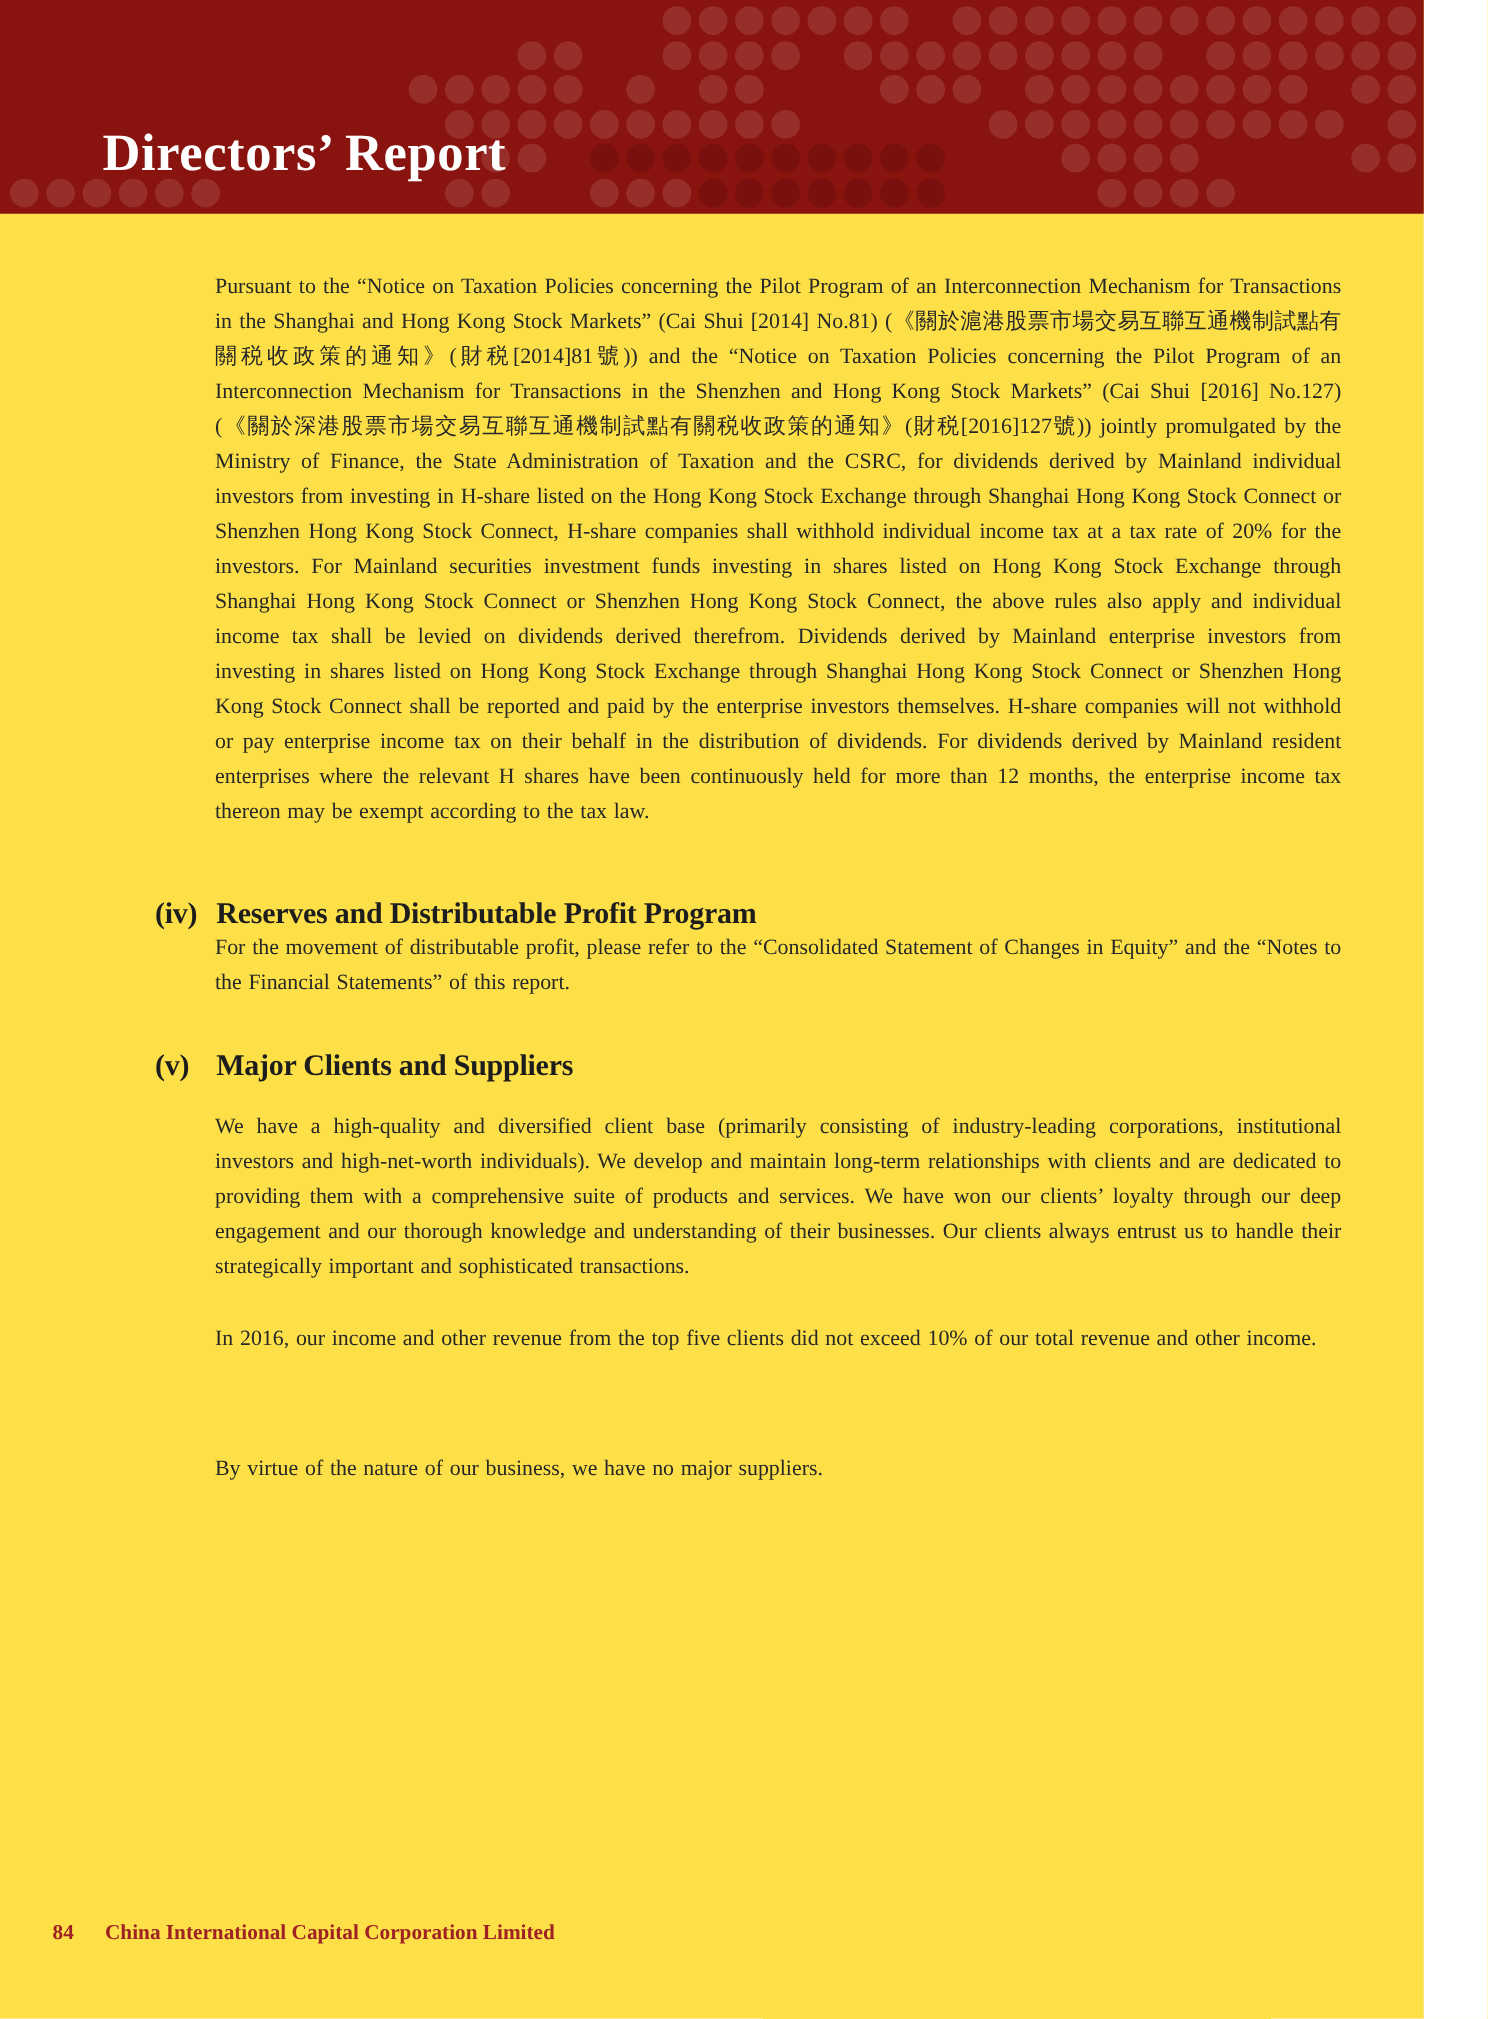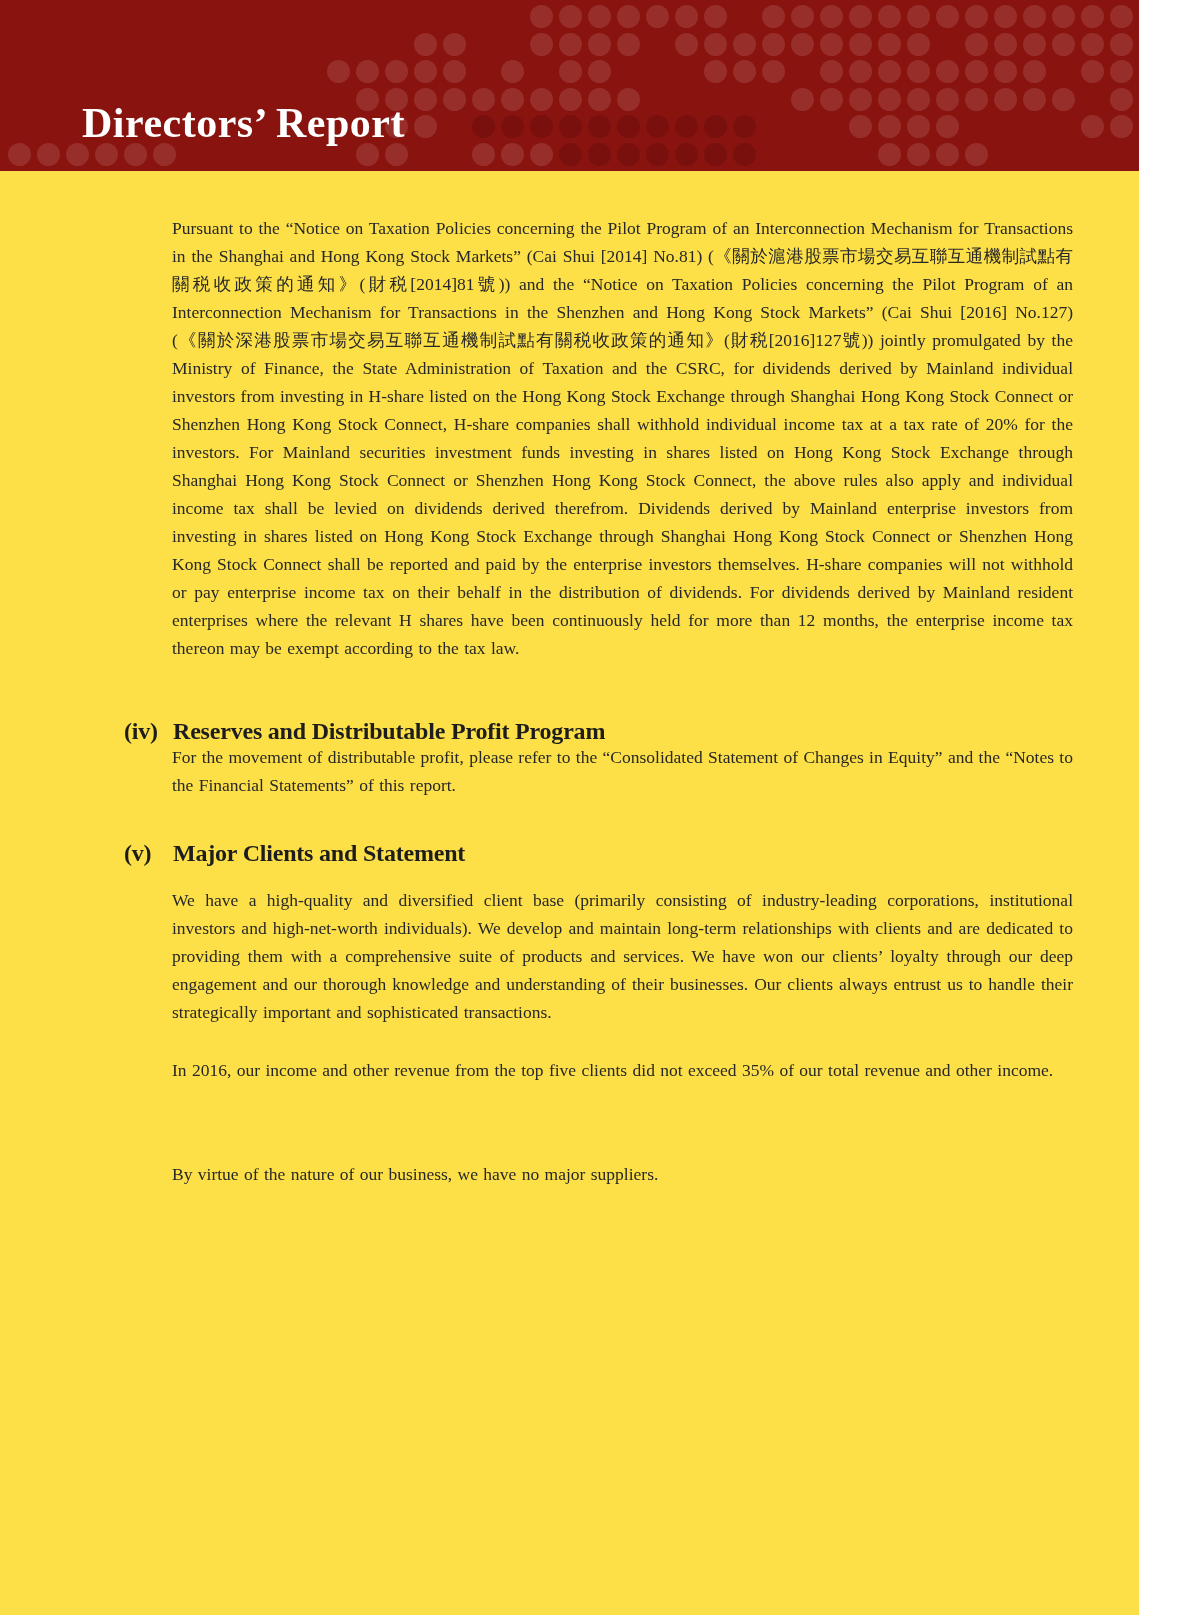--- a/index.html
+++ b/index.html
@@ -237,25 +237,28 @@
 
     <p class="body-text intro" style="color: rgb(39, 39, 39);">Pursuant to the “Notice on Taxation Policies concerning the Pilot Program of an Interconnection Mechanism for Transactions in the Shanghai and Hong Kong Stock Markets” (Cai Shui [2014] No.81) (《關於滬港股票市場交易互聯互通機制試點有關税收政策的通知》(財税[2014]81號)) and the “Notice on Taxation Policies concerning the Pilot Program of an Interconnection Mechanism for Transactions in the Shenzhen and Hong Kong Stock Markets” (Cai Shui [2016] No.127) (《關於深港股票市場交易互聯互通機制試點有關税收政策的通知》(財税[2016]127號)) jointly promulgated by the Ministry of Finance, the State Administration of Taxation and the CSRC, for dividends derived by Mainland individual investors from investing in H-share listed on the Hong Kong Stock Exchange through Shanghai Hong Kong Stock Connect or Shenzhen Hong Kong Stock Connect, H-share companies shall withhold individual income tax at a tax rate of 20% for the investors. For Mainland securities investment funds investing in shares listed on Hong Kong Stock Exchange through Shanghai Hong Kong Stock Connect or Shenzhen Hong Kong Stock Connect, the above rules also apply and individual income tax shall be levied on dividends derived therefrom. Dividends derived by Mainland enterprise investors from investing in shares listed on Hong Kong Stock Exchange through Shanghai Hong Kong Stock Connect or Shenzhen Hong Kong Stock Connect shall be reported and paid by the enterprise investors themselves. H-share companies will not withhold or pay enterprise income tax on their behalf in the distribution of dividends. For dividends derived by Mainland resident enterprises where the relevant H shares have been continuously held for more than 12 months, the enterprise income tax thereon may be exempt according to the tax law.</p>
 
     <h2 class="sec-heading h-iv">
       <span class="sec-num">(iv)</span><span class="sec-title">Reserves and Distributable Profit Program</span>
     </h2>
 
     <p class="body-text p-iv" style="color: rgb(39, 39, 39);">For the movement of distributable profit, please refer to the “Consolidated Statement of Changes in Equity” and the “Notes to the Financial Statements” of this report.</p>
 
     <h2 class="sec-heading h-v">
-      <span class="sec-num">(v)</span><span class="sec-title">Major Clients and Statement</span>
+      <span class="sec-num">(v)</span><span class="sec-title">Major Clients and Suppliers</span>
     </h2>
 
     <p class="body-text p-v1" style="color: rgb(39, 39, 39);">We have a high-quality and diversified client base (primarily consisting of industry-leading corporations, institutional investors and high-net-worth individuals). We develop and maintain long-term relationships with clients and are dedicated to providing them with a comprehensive suite of products and services. We have won our clients’ loyalty through our deep engagement and our thorough knowledge and understanding of their businesses. Our clients always entrust us to handle their strategically important and sophisticated transactions.</p>
 
-    <p class="body-text p-v2" style="color: rgb(39, 39, 39);">In 2016, our income and other revenue from the top five clients did not exceed 35% of our total revenue and other income.</p>
+    <p class="body-text p-v2" style="color: rgb(39, 39, 39);">In 2016, our income and other revenue from the top five clients did not exceed 10% of our total revenue and other income.</p>
 
     <p class="body-text p-v3" style="color: rgb(39, 39, 39);">By virtue of the nature of our business, we have no major suppliers.</p>
 
   </main>
 
+  <footer class="footer" style="color: rgb(158, 33, 35);">
+    <span class="page-num">84</span><span class="company">China International Capital Corporation Limited</span>
+  </footer>
 
 </div>
 
 </body></html>

